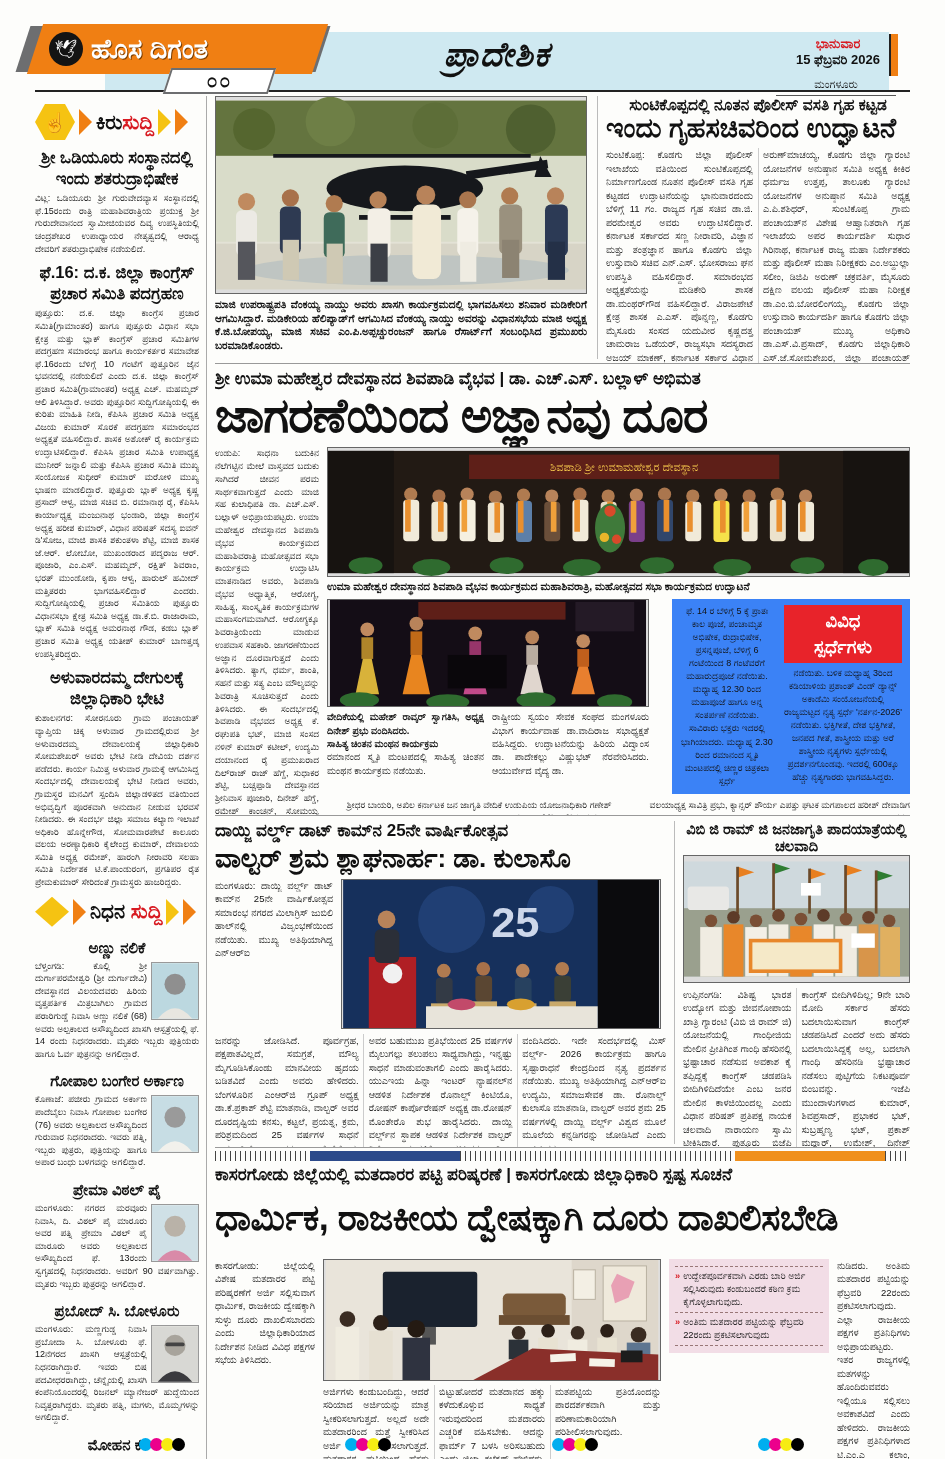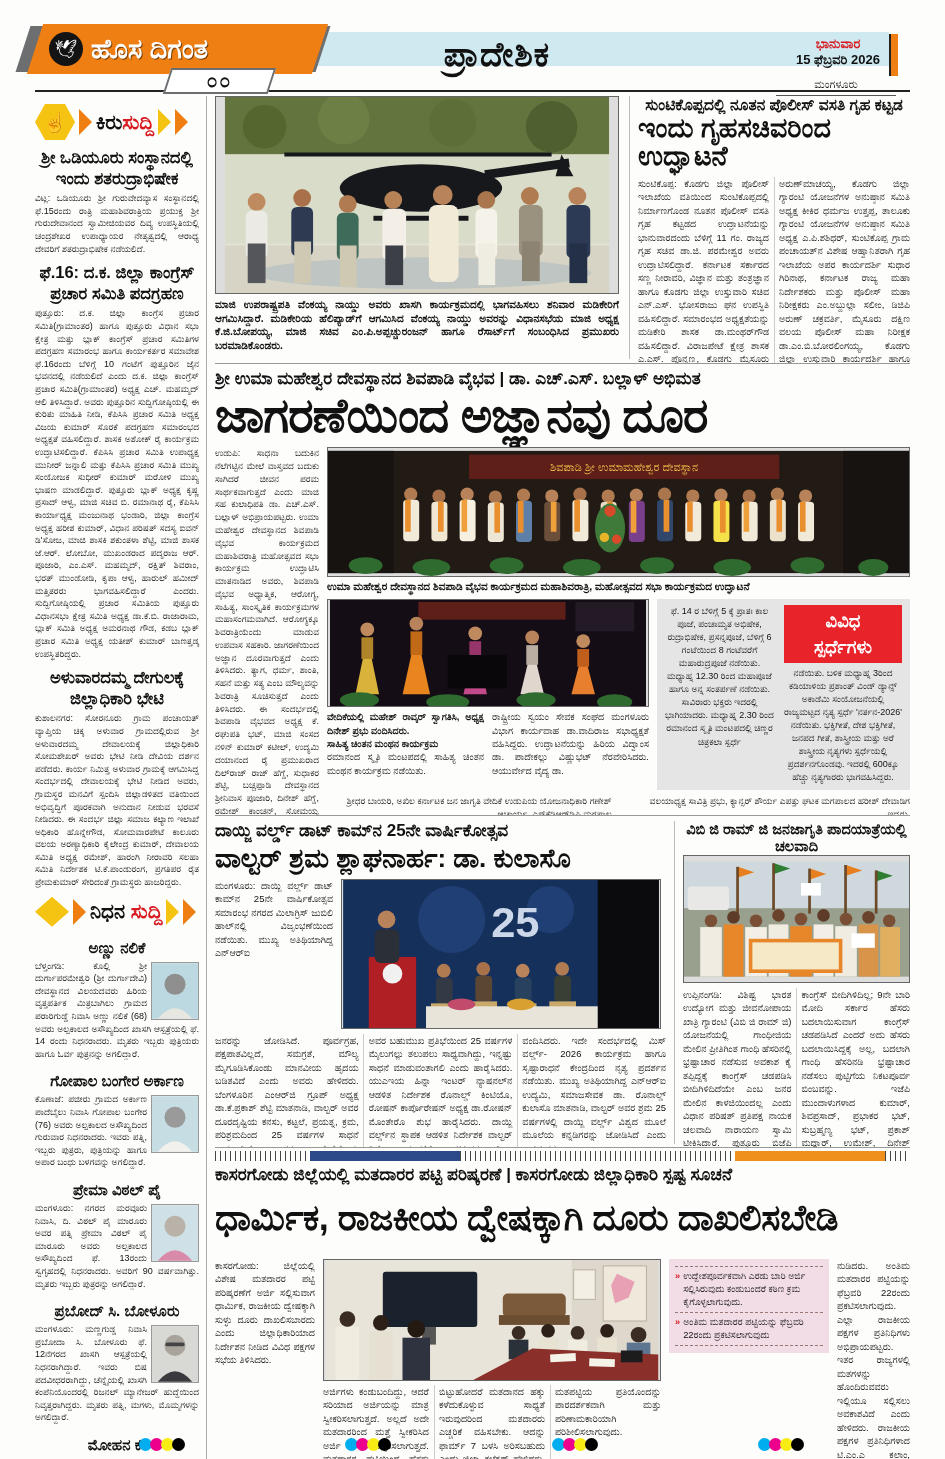--- a/index.html
+++ b/index.html
@@ -2,21 +2,21 @@
 <html><head>
 <meta charset="utf-8">
 <style>
   * { margin:0; padding:0; box-sizing:border-box; }
   body { background:#888; font-family:"Liberation Sans", sans-serif; }
   .page { width:945px; height:1459px; background:#fdfdfb; color:#111; margin:0 auto;
           position:relative; overflow:hidden; padding:6px 10px 0 10px; }
 
   
   .masthead { position:relative; height:86px; border-bottom:2px solid #222; margin:0 25px 4px 25px; }
-  .band { position:absolute; left:70px; right:21px; top:26px; height:34px; background:#cfe9f1; }
+  .band { position:absolute; left:70px; right:21px; top:26px; height:58px; background:#cfe9f1;font-style:italic; }
   .band-title { text-align:center; font-size:34px; font-weight:bold; letter-spacing:1px; line-height:44px; }
   .logo-wrap { position:absolute; left:0; top:18px; width:310px; height:60px; z-index:3; }
   .logo-shadow { position:absolute; left:-12px; top:2px; width:300px; height:46px; background:#6d6e70; transform:skewX(-18deg); }
   .logo-plate { position:absolute; left:0; top:0; width:285px; height:50px; background:#f07f13; transform:skewX(-18deg);
                 display:flex; align-items:center; padding-left:14px; }
   .logo-inner { transform:skewX(18deg); display:flex; align-items:center; gap:8px; }
   .logo-bird { width:34px; height:34px; border-radius:50%; background:#141414; color:#fff; display:flex; align-items:center; justify-content:center; font-size:18px; }
   .logo-title { color:#fff; font-size:27px; font-weight:bold; text-shadow:1px 1px 0 #7a3d00; }
   .pageno-plate { position:absolute; left:132px; top:44px; width:105px; height:26px; background:#fff; border:2px solid #6d6e70; transform:skewX(-18deg); text-align:center; }
   .pageno { transform:skewX(18deg); font-size:19px; font-weight:bold; letter-spacing:2px; }
@@ -46,38 +46,38 @@
   .mug { float:right; width:48px; height:58px; margin:2px 0 2px 4px; border:1px solid #999; }
   .obit-name { font-size:15px; font-weight:bold; text-align:center; margin:6px 0 3px 0; }
   .body-txt { font-size:9.5px; line-height:1.42; text-align:justify; }
   .caption { font-size:10.5px; font-weight:bold; line-height:1.3; text-align:justify; }
   .cols2 { column-count:2; column-gap:10px; column-rule:1px solid #ccc; }
   .cols3 { column-count:3; column-gap:10px; column-rule:1px solid #ccc; }
   .photo { display:block; width:100%; border:1px solid #666; background:#ddd; }
 
   
   .row1 { display:flex; gap:10px; height:268px; overflow:hidden; border-bottom:1px solid #999; padding-bottom:4px; }
-  .row1-left { width:404px; flex:none; }
+  .row1-left { width:372px; flex:none; }
   .row1-right { flex:1; border-left:1px solid #bbb; padding-left:8px; }
   .police-kicker { font-size:15.5px; font-weight:bold; margin-bottom:0;text-align:center; }
   .police-head { font-size:27px; font-weight:bold; line-height:1.05; margin-bottom:6px; }
 
   
   .temple { border-bottom:1px solid #999; padding:5px 0 4px 0; height:452px; overflow:hidden; }
   .temple-kicker { font-size:17px; font-weight:bold; margin-bottom:2px; }
   .temple-head { font-size:48px; font-weight:bold; letter-spacing:-1px; line-height:1.05; margin-bottom:6px; }
   .temple-grid { display:flex; gap:8px; }
   .temple-leadcol { width:104px; flex:none; font-size:9px; }
   .temple-main { flex:1; }
   .temple-lower { display:flex; gap:8px; margin-top:5px; }
   .dance-block { width:322px; flex:none; }
   .dance-caps { display:flex; gap:8px; margin-top:3px; }
   .dance-caps > div { flex:1; }
   .subhead { font-weight:bold; }
-  .comp-panel { flex:1; background:#e5e5e5; padding:6px 8px; position:relative; font-size:9px; }
+  .comp-panel { flex:1; background:#3b82f6; padding:6px 8px; position:relative; font-size:9px;margin-left:15px; }
   .comp-grid { display:flex; gap:10px; }
   .comp-grid > div { flex:1; text-align:center; line-height:1.45; }
   .comp-box { width:118px; height:58px; background:#e8232a; color:#fff; font-size:18px; font-weight:bold; text-align:center;
               display:flex; flex-direction:column; justify-content:center; margin:0 auto 4px auto; }
   .names-row { display:flex; gap:14px; margin-top:5px; font-size:9px; line-height:1.4;text-align:right; }
   .names-row > div { flex:1; }
 
   
   .row3 { display:flex; height:332px; overflow:hidden; border-bottom:1px solid #999; padding:5px 0 3px 0; }
   .daiji { width:460px; flex:none; padding-right:8px; border-right:1px solid #bbb; }

